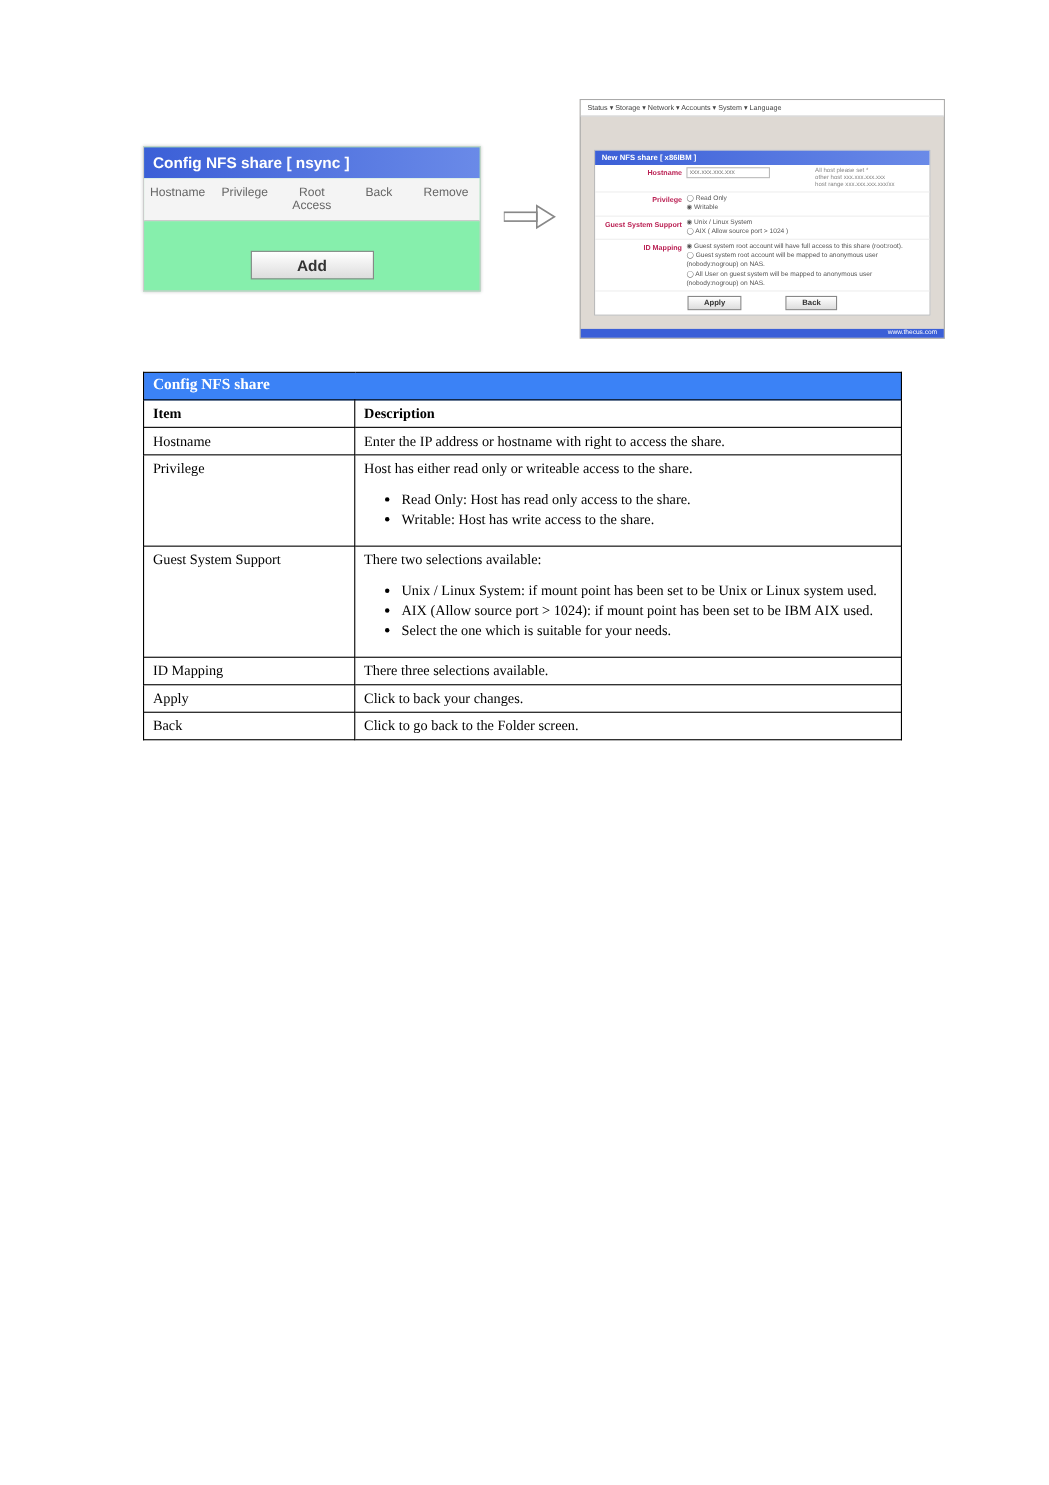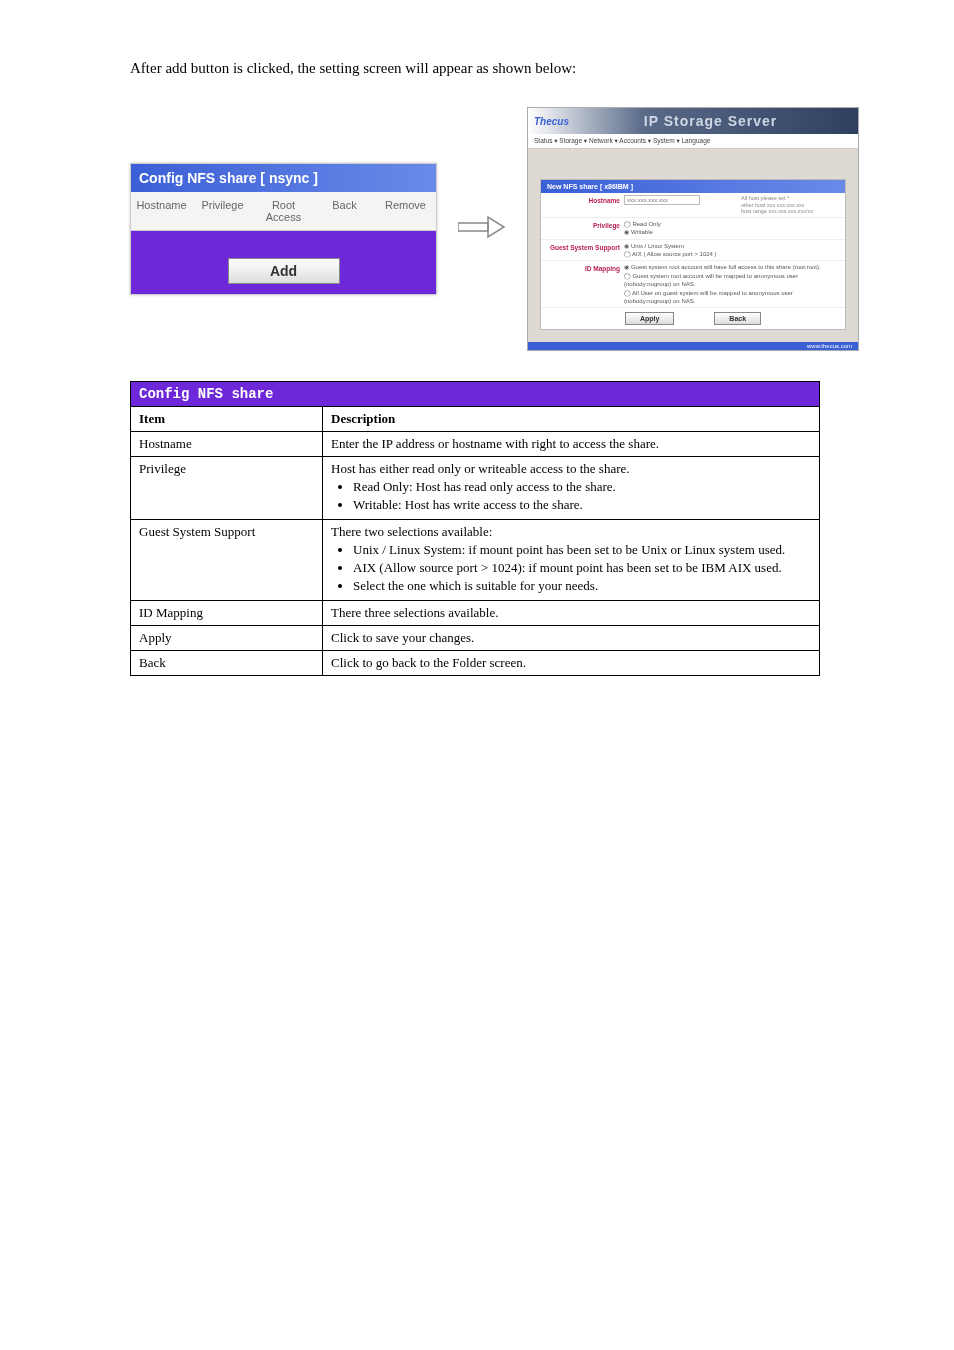--- a/index.html
+++ b/index.html
@@ -21,21 +21,21 @@
   }
   .figure-row {
     display: flex;
     align-items: center;
     gap: 20px;
     margin: 30px 0 30px 60px;
   }
   .left-panel {
     width: 305px;
     border: 1px solid #ccc;
-    background: #6d28d9;
+    background: #86efac;
     box-shadow: 0 0 3px rgba(0,0,0,0.2);
   }
   .left-panel-title {
     background: linear-gradient(to right, #3b5fd7, #6a8ae8);
     color: #fff;
     font-weight: bold;
     padding: 6px 8px;
     font-size: 14px;
     font-family: Arial, sans-serif;
   }
@@ -180,55 +180,54 @@
   }
 
   
   table.spec {
     width: 690px;
     border-collapse: collapse;
     margin-left: 60px;
     font-size: 13px;
   }
   table.spec th {
-    background: #6d28d9;
+    background: #3b82f6;
     color: #fff;
     font-weight: bold;
     text-align: left;
     padding: 4px 8px;
     border: 1px solid #000;
-    font-family: Liberation Mono, monospace;
+    font-family: Liberation Serif, serif;
     font-size: 14px;
   }
   table.spec td {
     border: 1px solid #000;
     padding: 4px 8px;
     vertical-align: top;
   }
   table.spec td.item {
     width: 175px;
   }
   ul.inner {
-    margin: 0;
+    margin: 12px;
     padding-left: 22px;
   }
   ul.inner li { margin: 2px 0; }
 
   .pagenum {
     text-align: center;
     margin-top: 300px;
     font-size: 13px;
   }
 </style>
 </head>
 <body>
 
 <div class="page">
 
-  <div class="intro-line">After add button is clicked, the setting screen will appear as shown below:</div>
 
   <div class="figure-row">
 
     <div class="left-panel">
       <div class="left-panel-title">Config NFS share [ nsync ]</div>
       <div class="left-panel-head">
         <span>Hostname</span>
         <span>Privilege</span>
         <span>Root Access</span>
         <span>Back</span>
@@ -240,24 +239,20 @@
     </div>
 
     <div class="arrow-col">
       <svg width="48" height="28" viewBox="0 0 48 28">
         <rect x="0" y="10" width="30" height="8" fill="none" stroke="#888" stroke-width="1.5"></rect>
         <polygon points="30,4 30,24 46,14" fill="none" stroke="#888" stroke-width="1.5"></polygon>
       </svg>
     </div>
 
     <div class="right-panel">
-      <div class="rp-banner">
-        <span class="rp-logo">Thecus</span>
-        <span class="rp-title">IP Storage Server</span>
-      </div>
       <div class="rp-menu">Status ▾   Storage ▾   Network ▾   Accounts ▾   System ▾   Language</div>
       <div class="rp-body">
         <div class="rp-form">
           <div class="rp-form-title">New NFS share [ x86IBM ]</div>
 
           <div class="rp-row">
             <div class="rp-label">Hostname</div>
             <div class="rp-val">
               <input type="text" placeholder="xxx.xxx.xxx.xxx" style="">
             </div>
@@ -337,21 +332,21 @@
           <li>Select the one which is suitable for your needs.</li>
         </ul>
       </td>
     </tr>
     <tr>
       <td class="item">ID Mapping</td>
       <td>There three selections available.</td>
     </tr>
     <tr>
       <td class="item">Apply</td>
-      <td>Click to save your changes.</td>
+      <td>Click to back your changes.</td>
     </tr>
     <tr>
       <td class="item">Back</td>
       <td>Click to go back to the Folder screen.</td>
     </tr>
   </tbody>
     </table>
 
 
 </div>

